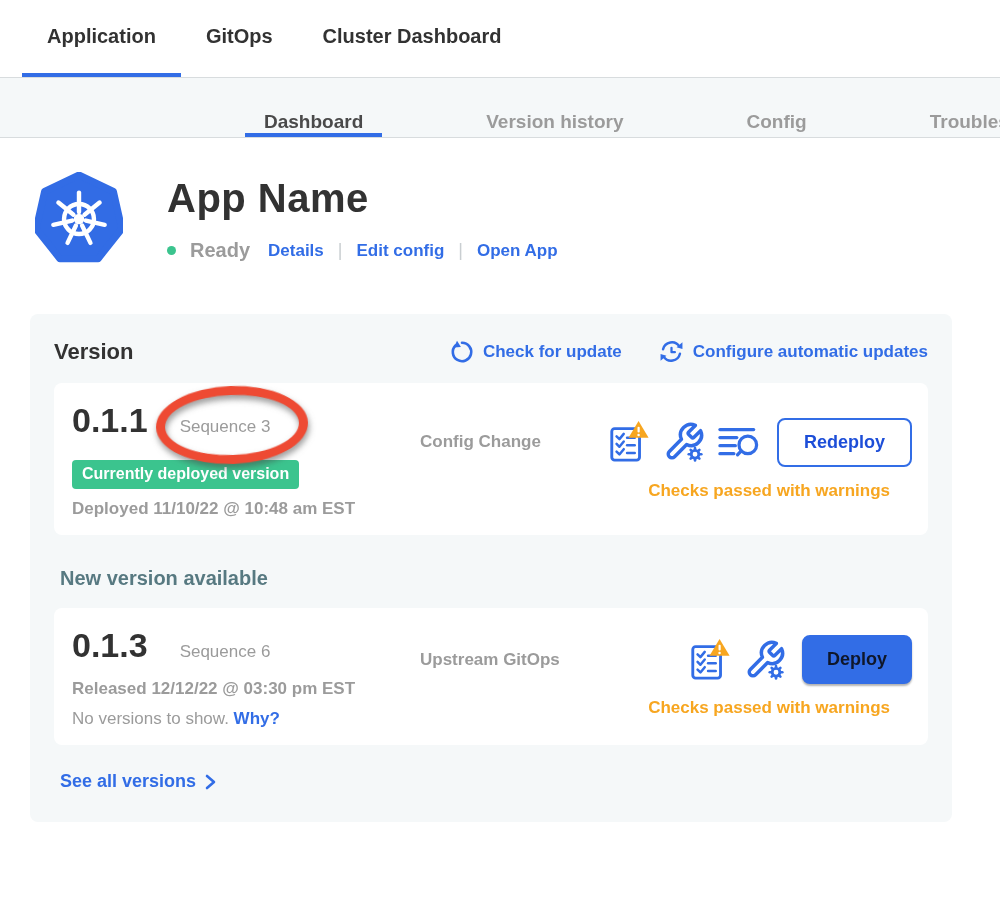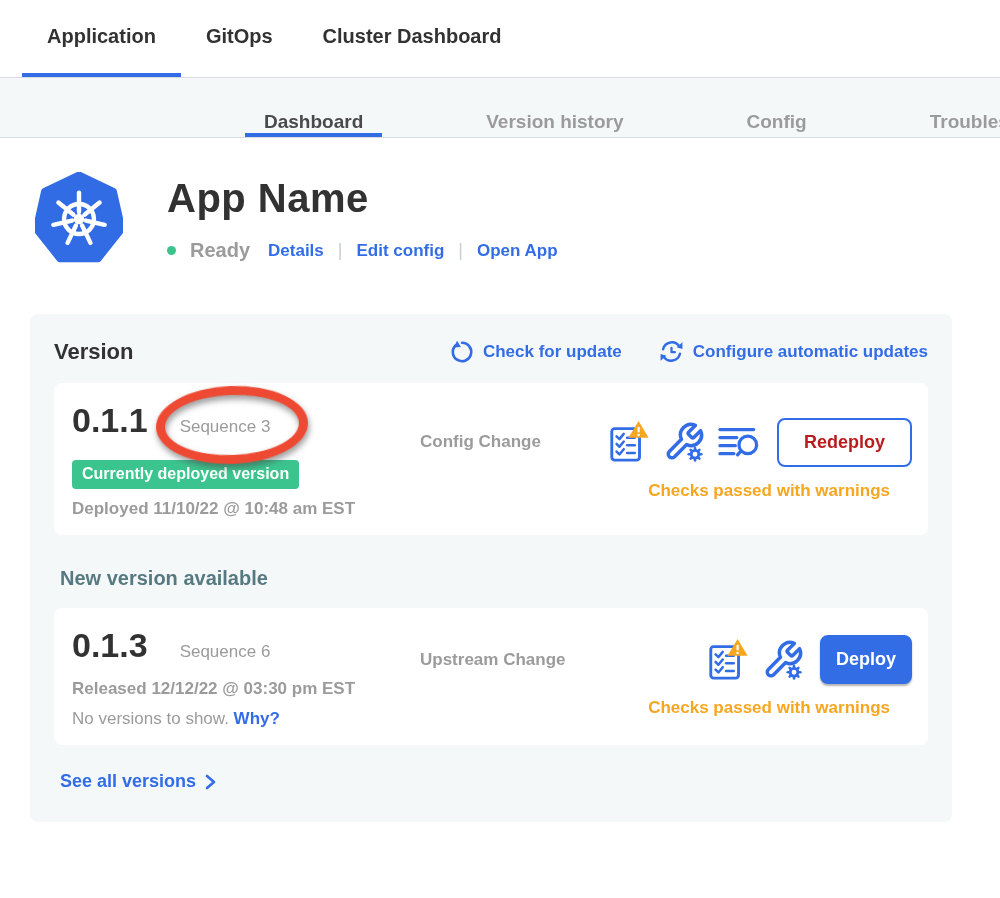--- a/index.html
+++ b/index.html
@@ -56,22 +56,22 @@
   .right-area { flex:1; display:flex; flex-direction:column; justify-content:center; padding-top:4px; }
   .right-row { display:flex; align-items:center; }
   .change-type { font-size:17px; font-weight:700; color:#9b9b9b; }
   .actions-group { margin-left:auto; display:flex; align-items:center; gap:16px; }
   .icon-group { display:flex; align-items:center; gap:12px; }
   .warning-text { margin-top:14px; text-align:right; padding-right:22px; font-size:17px;
     font-weight:700; color:#f7a620; }
 
   .btn { border-radius:8px; font-size:18px; font-weight:700; cursor:pointer;
     font-family:"Liberation Sans", sans-serif; }
-  .btn-outline { background:#fff; border:2px solid #326de6; color:#b91c1c; padding:12px 25px; }
-  .btn-primary { background:#326de6; border:2px solid #326de6; color:#ffffff; padding:12px 14px;
+  .btn-outline { background:#fff; border:2px solid #326de6; color:#1d4ed8; padding:12px 25px; }
+  .btn-primary { background:#326de6; border:2px solid #326de6; color:#0f172a; padding:12px 23px;
     box-shadow:0 2px 2px rgba(0,0,0,.3); }
 
   .new-version-heading { margin:32px 0 0 6px; font-size:20px; font-weight:700; color:#577981; }
   .see-all { display:flex; align-items:center; gap:8px; margin:26px 0 0 6px; font-size:18px;
     font-weight:700; color:#326de6; cursor:pointer; width:fit-content; }
 
   svg { display:block; }
 </style>
 </head>
 <body>
@@ -215,21 +215,21 @@
       </div>
       <div class="meta-line" style="margin-top:14px">Released 12/12/22 @ 03:30 pm EST</div>
       <div class="meta-line-reg">
         <span>No versions to show.</span>
         <span class="why-link">Why?</span>
       </div>
     </div>
 
     <div class="right-area">
       <div class="right-row">
-        <span class="change-type">Upstream Change</span>
+        <span class="change-type">Upstream GitOps</span>
         <div class="actions-group">
           <div class="icon-group">
             <svg width="44" height="46" viewBox="0 0 46 46">
               <rect x="5" y="9" width="29" height="33" rx="3" fill="none" stroke="#326de6" stroke-width="3"></rect>
               <g fill="none" stroke="#326de6" stroke-width="2.6" stroke-linecap="round" stroke-linejoin="round">
                 <path d="M10 17 l3 3 4.5-5.5"></path>
                   <line x1="21" y1="18.5" x2="29" y2="18.5"></line>
                 <path d="M10 25 l3 3 4.5-5.5"></path>
                   <line x1="21" y1="26.5" x2="29" y2="26.5"></line>
                 <path d="M10 33 l3 3 4.5-5.5"></path>

